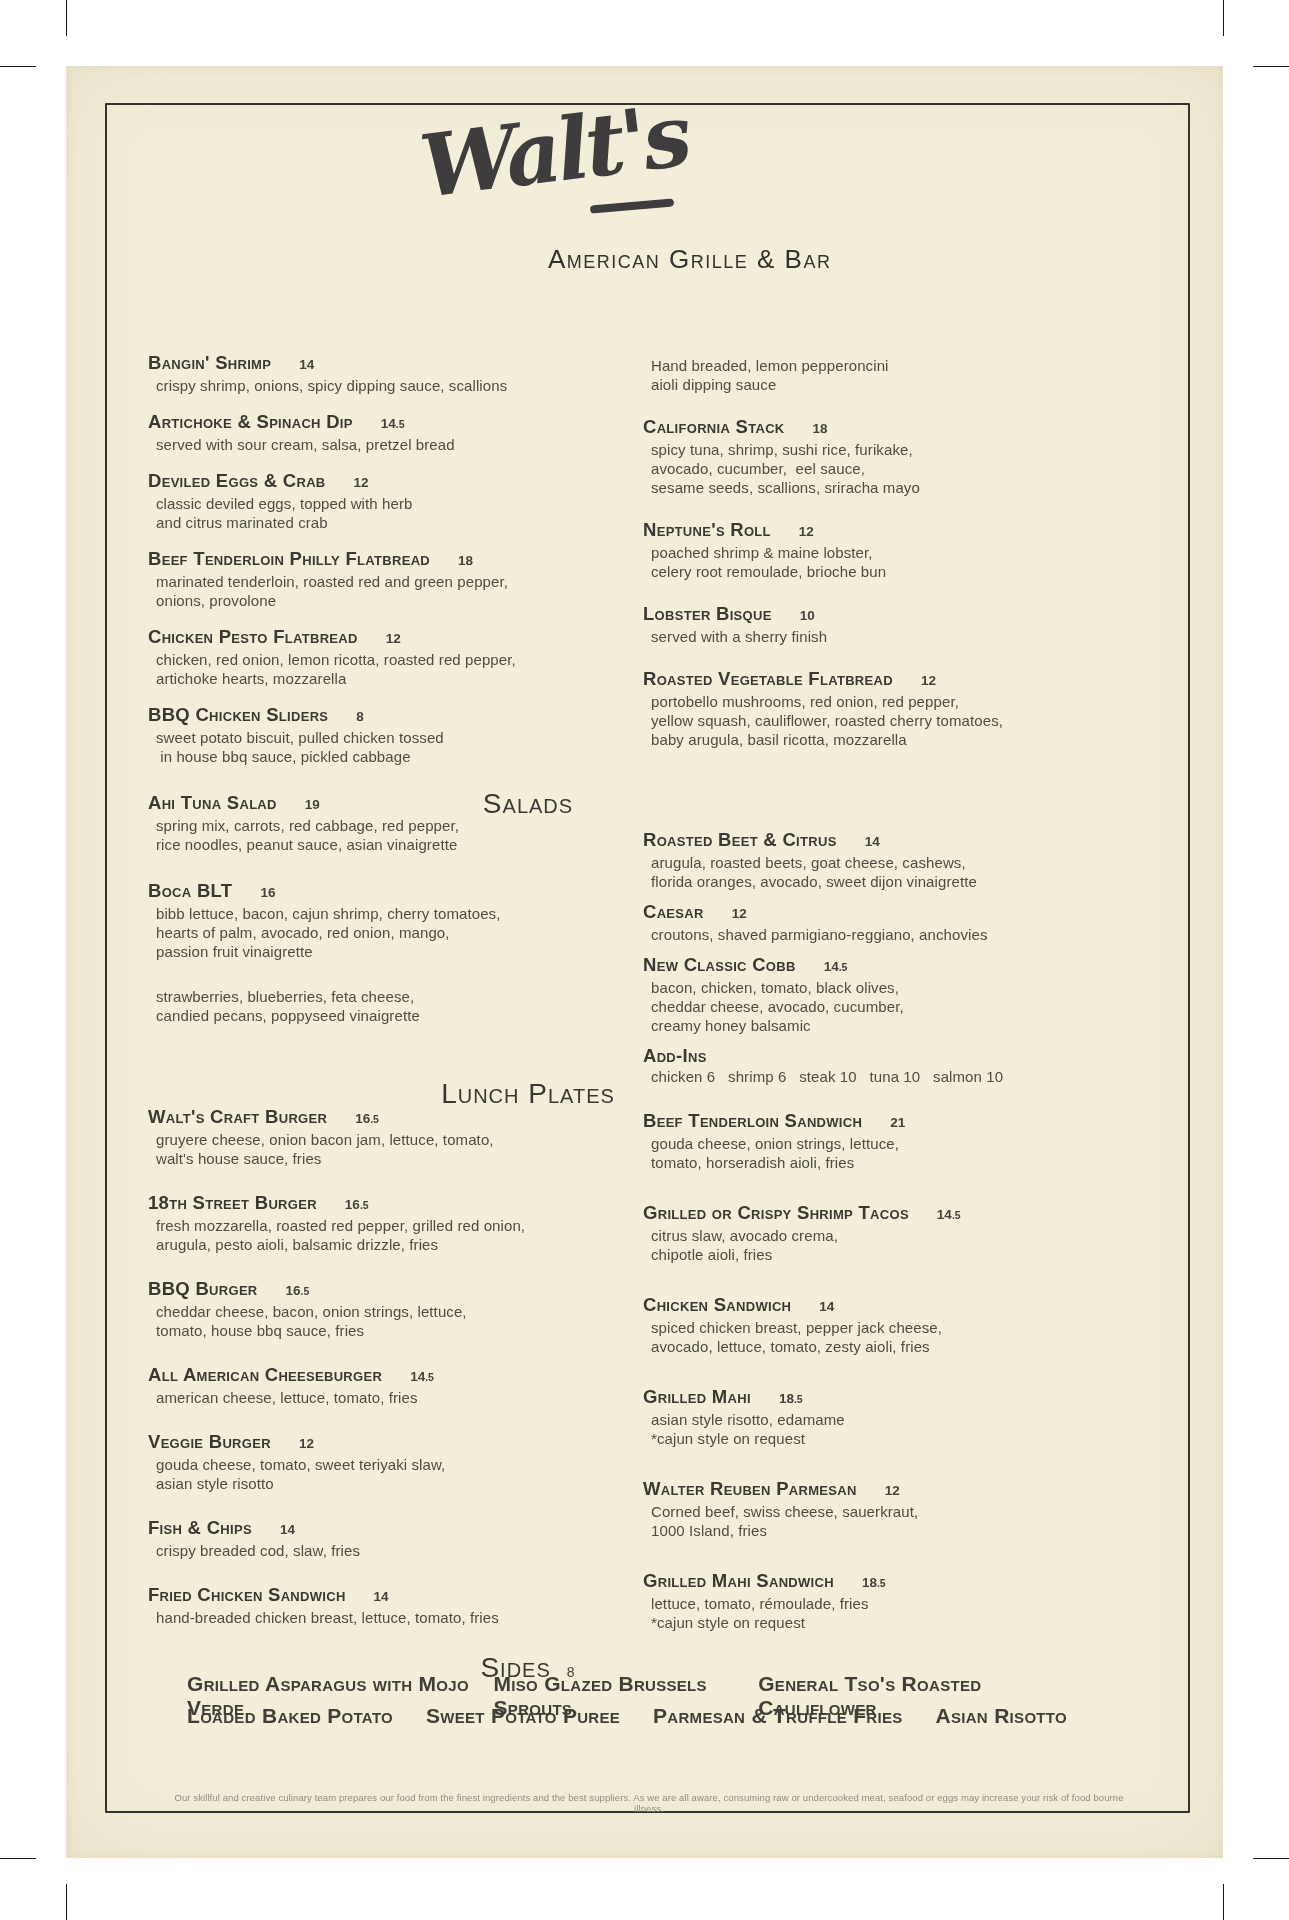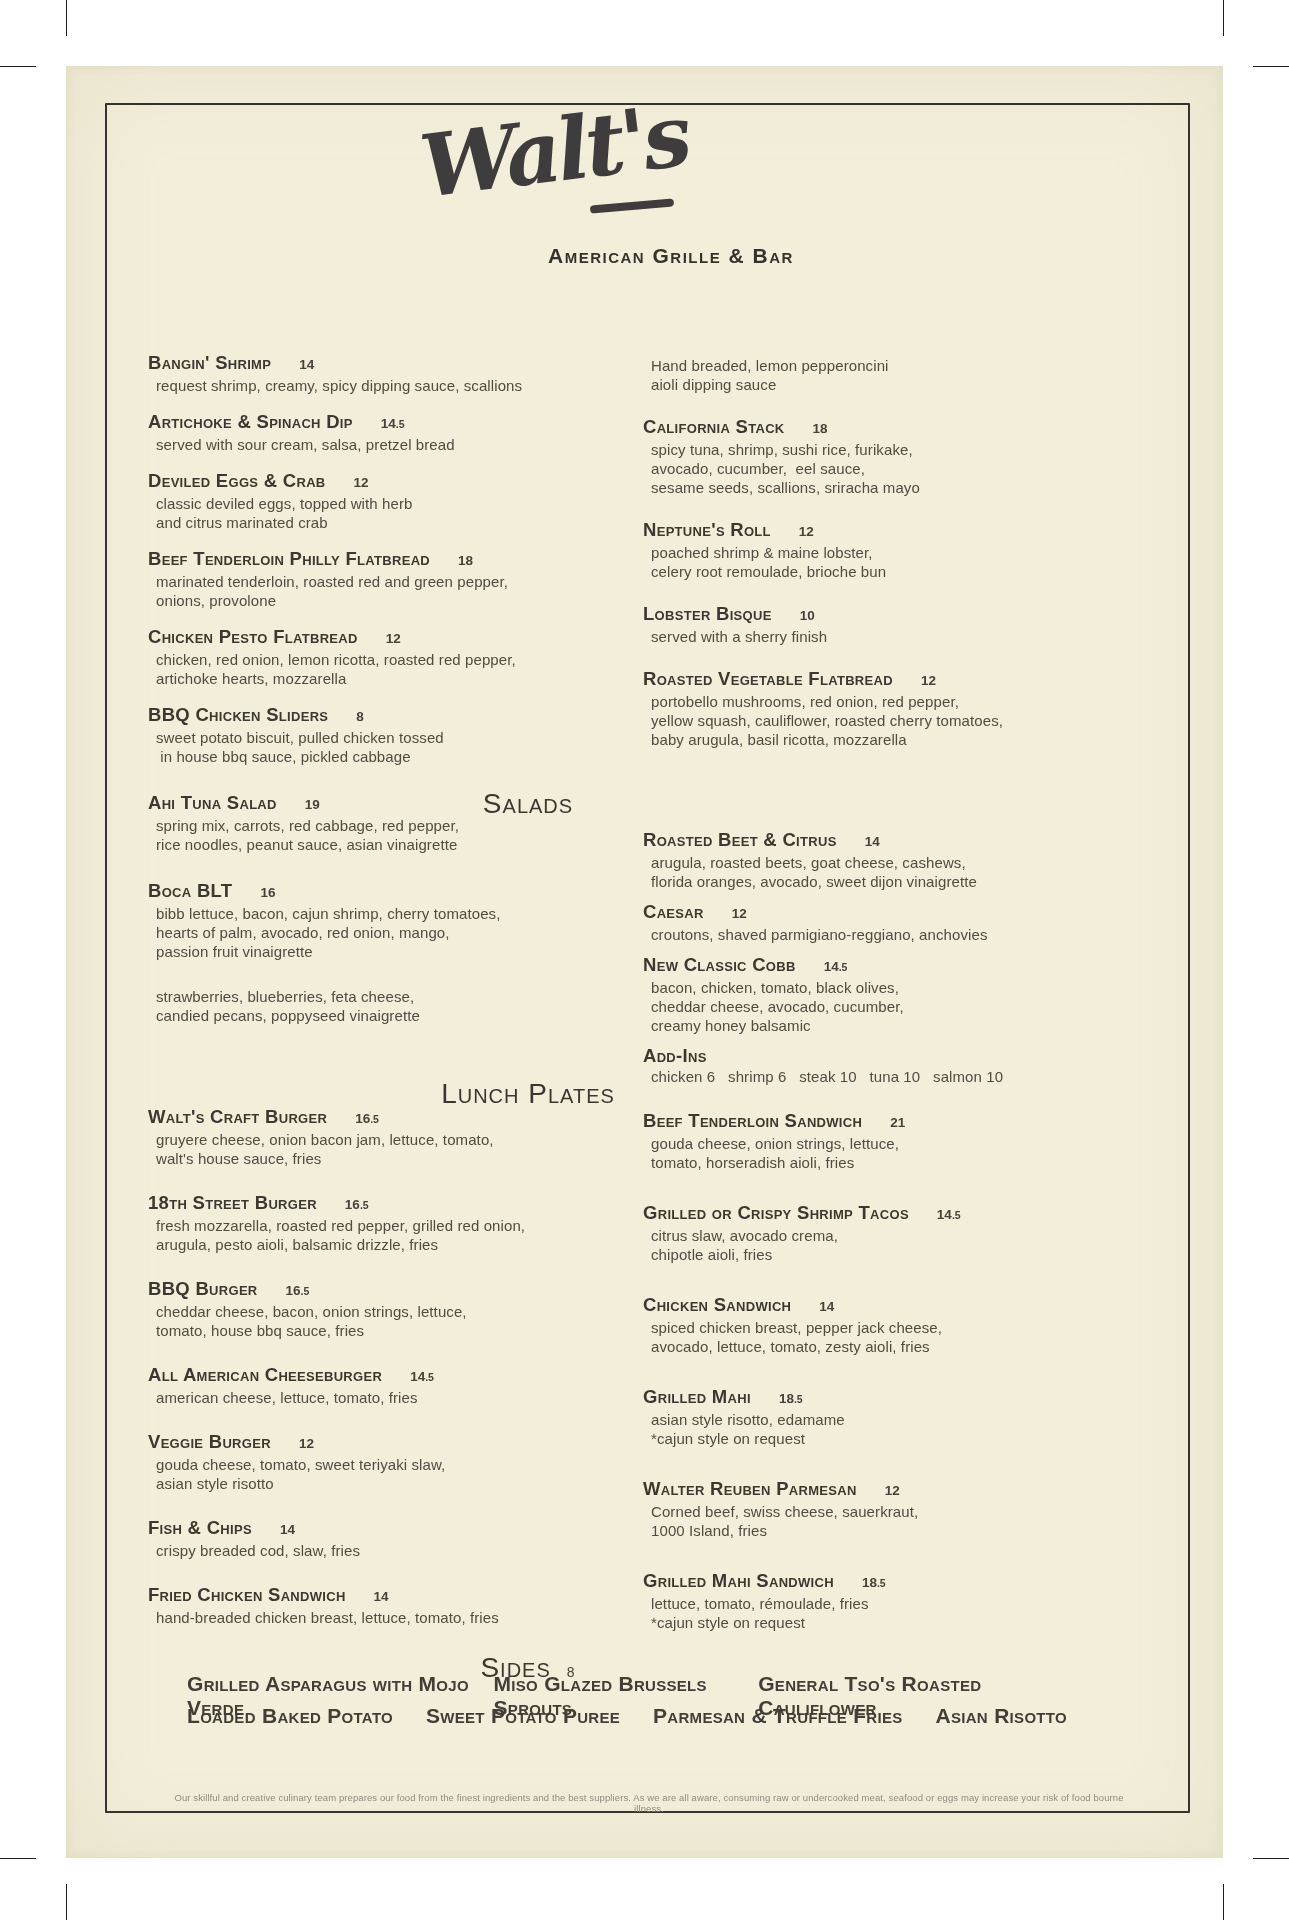--- a/index.html
+++ b/index.html
@@ -29,21 +29,21 @@
     font-family:"DejaVu Serif", serif;font-style:italic;font-weight:bold;
     font-size:86px;line-height:1;color:#3e3c3c;letter-spacing:-4px;
     transform:rotate(-7deg);
   }
   .logo-dash{
     position:absolute;left:524px;top:136px;width:84px;height:8px;
     background:#3e3c3c;border-radius:4px;transform:rotate(-5deg);
   }
   .logo-tagline{
     position:absolute;left:482px;top:178px;
-    font-variant:small-caps;font-weight:bold;font-size:21px;letter-spacing:1.5px;
+    font-variant:small-caps;font-weight:normal;font-size:26px;letter-spacing:1.5px;
     color:#34322d;
   }
 
   
   .sec-head{
     position:absolute;left:82px;width:760px;text-align:center;
     font-variant:small-caps;font-weight:400;font-size:28px;letter-spacing:1px;
     color:#3a3732;line-height:30px;
   }
   .sec-price{font-size:14px;margin-left:16px;color:#45423b;}
@@ -116,21 +116,21 @@
   <h2 class="sec-head" id="head-plates">
     <span>Lunch Plates</span>
   </h2>
   <h2 class="sec-head" id="head-sides">
     <span>Sides</span><span class="sec-price">8</span>
   </h2>
 
   <div class="col col-left" id="col-st-l">
       <div class="item">
         <div class="item-head"><span class="item-name">Bangin' Shrimp</span><span class="item-price">14</span></div>
-        <div class="desc-line">request shrimp, creamy, spicy dipping sauce, scallions</div>
+        <div class="desc-line">crispy shrimp, onions, spicy dipping sauce, scallions</div>
       </div>
       <div class="item">
         <div class="item-head"><span class="item-name">Artichoke &amp; Spinach Dip</span><span class="item-price">14<span class="pdec">.5</span></span></div>
         <div class="desc-line">served with sour cream, salsa, pretzel bread</div>
       </div>
       <div class="item">
         <div class="item-head"><span class="item-name">Deviled Eggs &amp; Crab</span><span class="item-price">12</span></div>
         <div class="desc-line">classic deviled eggs, topped with herb</div>
         <div class="desc-line">and citrus marinated crab</div>
       </div>

